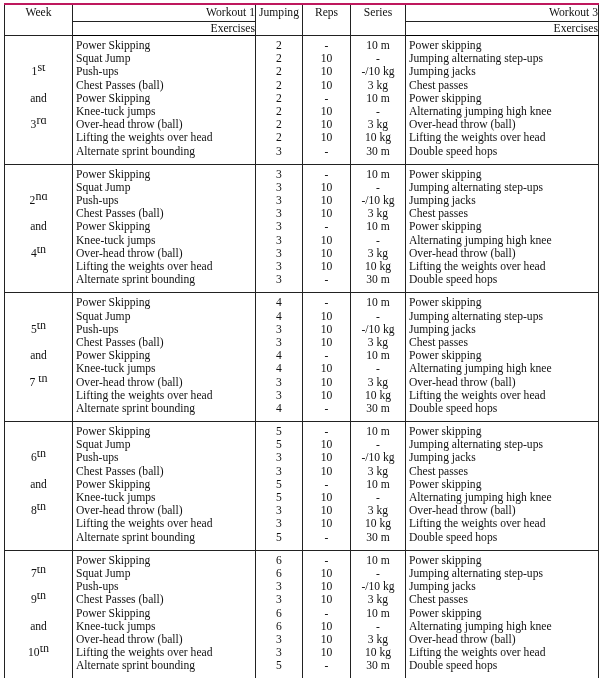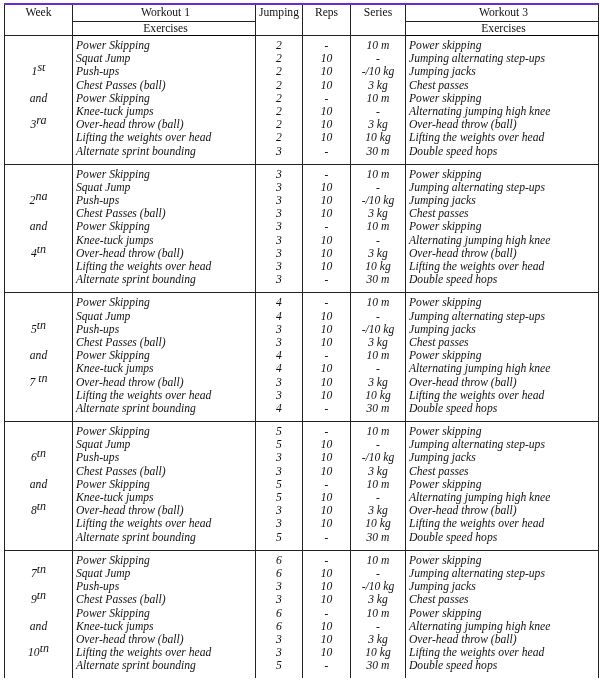--- a/index.html
+++ b/index.html
@@ -1,27 +1,27 @@
 <!DOCTYPE html>
 <html><head>
 <meta charset="utf-8">
 <style>
   html, body { margin: 0; padding: 0; background: #ffffff; }
   body { width: 600px; height: 693px; overflow: hidden; position: relative;
          font-family: "Liberation Serif", "DejaVu Serif", serif; color: #111; }
   #tbl { position: absolute; left: 4px; top: 3px; width: 594px; }
   table { border-collapse: collapse; width: 594px; table-layout: fixed; font-size: 11.6px; }
   td, th { border-left: 1px solid #222; border-right: 1px solid #222; padding: 0; font-weight: normal; vertical-align: top; }
-  thead tr.top th { border-top: 2px solid #6d28d9; }
+  thead tr.top th { border-top: 2px solid #be185d; }
   th { height: 16px; line-height: 16px; font-size: 11.6px; }
   th.w, th.s, th.r, th.g { text-align: center; }
-  th.ex { text-align: center; padding-left: 3px; }
+  th.ex { text-align: right; padding-left: 3px; }
   tr.sub th { height: 13px; line-height: 13px; border-top: 1px solid #222; }
   tr.sub th.ex2 { border-bottom: 1px solid #000000; }
-  .group td { border-top: 1.5px solid #222; font-style: italic; }
+  .group td { border-top: 1.5px solid #222; }
   .cell-lines { padding: 3px 0 6px 0; }
   .line { height: 13.2px; line-height: 13.2px; white-space: nowrap; overflow: hidden; }
   .center .line { text-align: center; }
   .left .line { padding-left: 3px; }
   .weekcell .line { text-align: center; }
   sup { font-size: 12px; line-height: 0; vertical-align: 4px; }
 </style>
 </head>
 <body>
 

